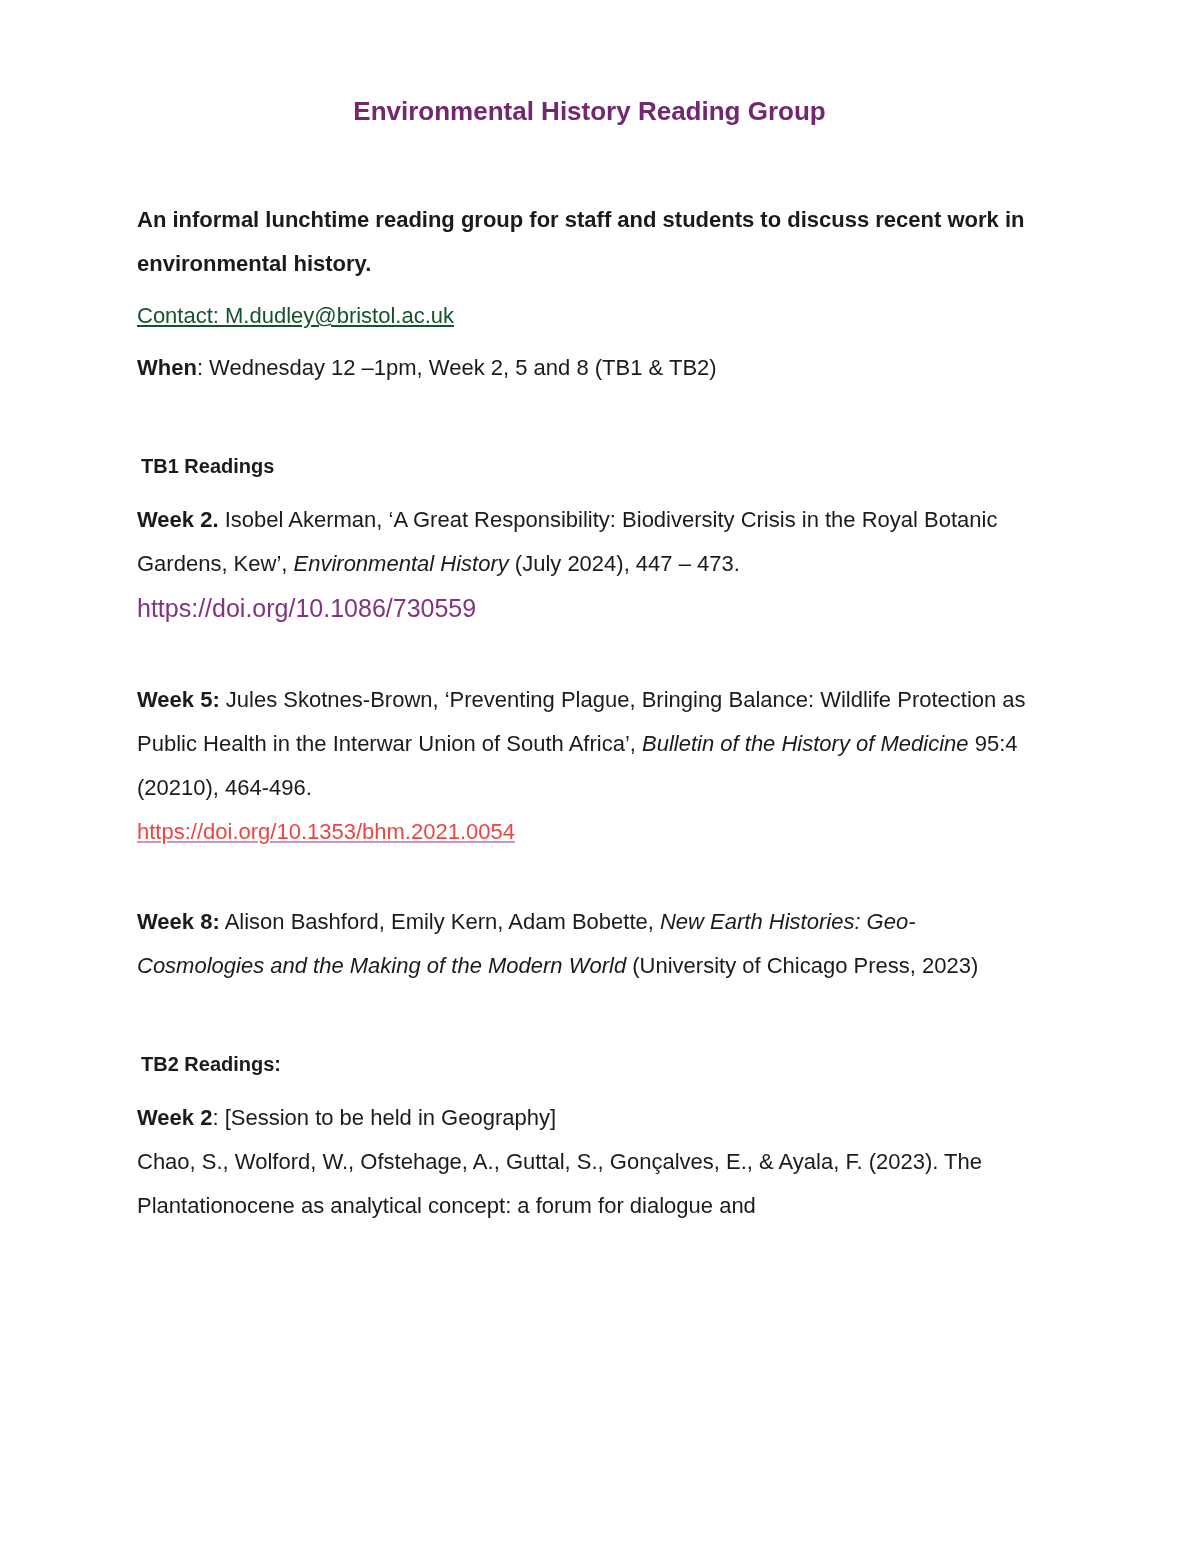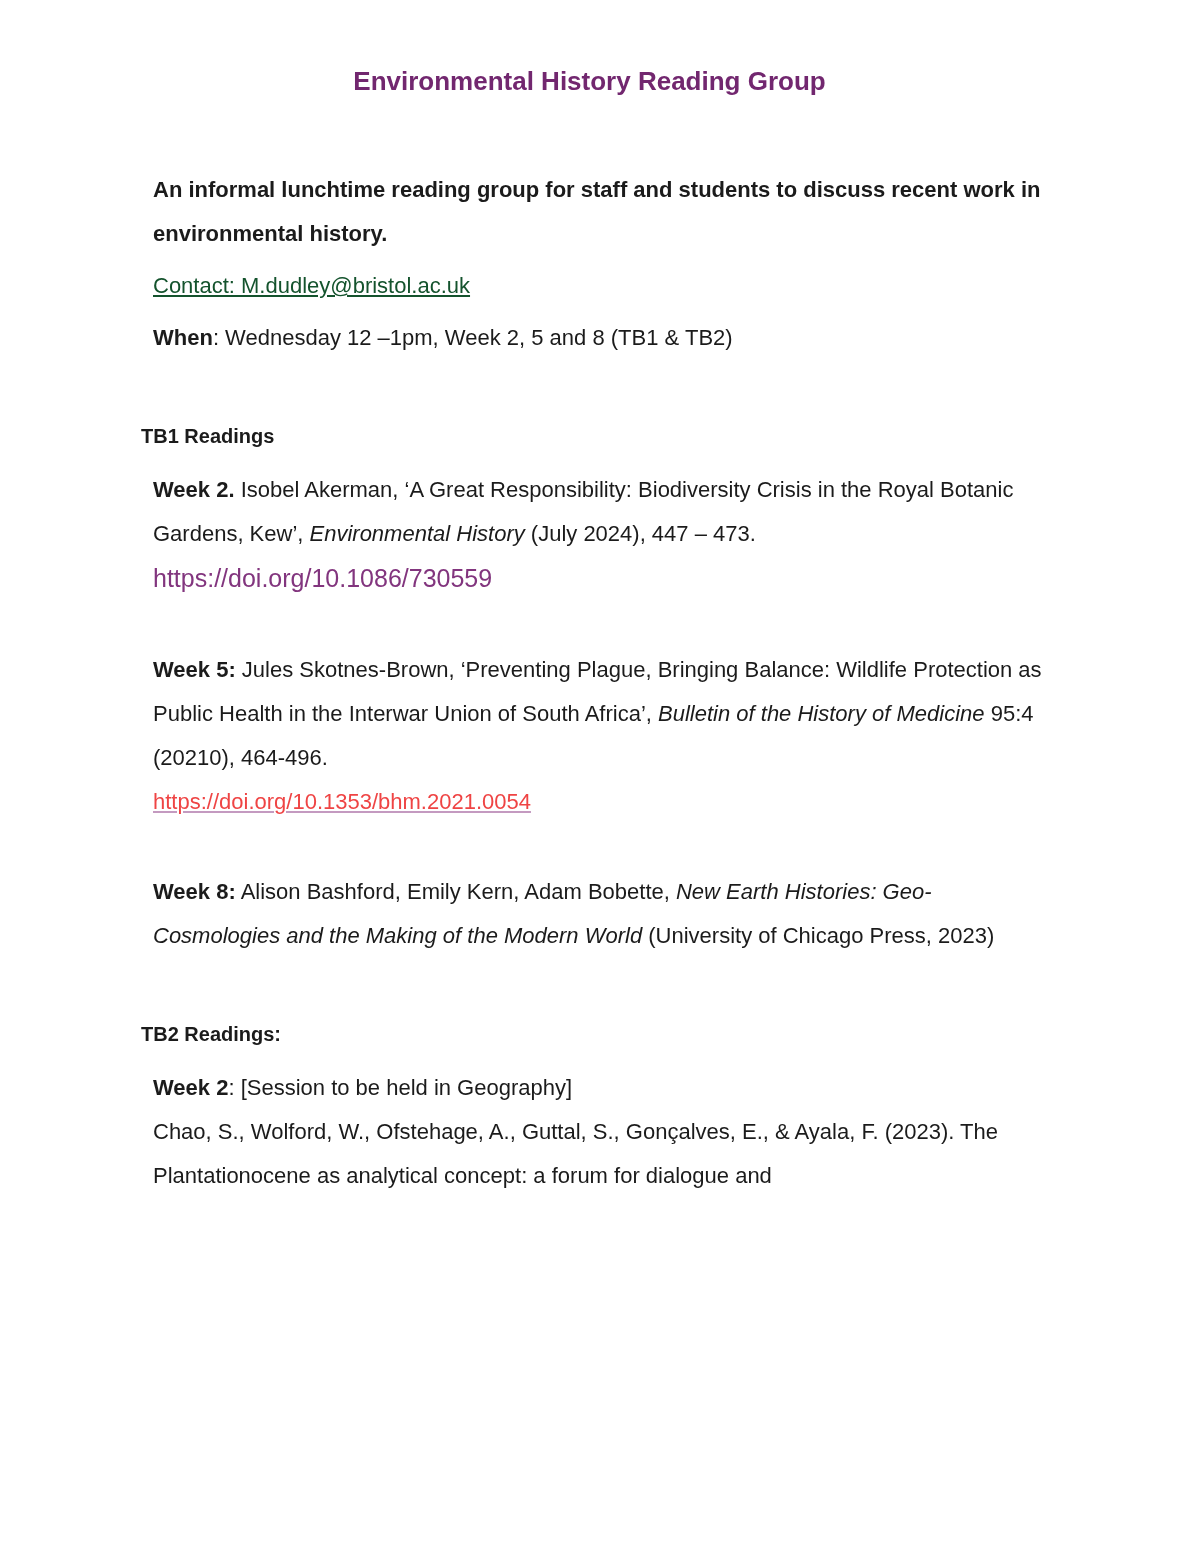--- a/index.html
+++ b/index.html
@@ -2,37 +2,37 @@
 <html><head>
 <meta charset="utf-8">
 <style>
   html, body { margin: 0; padding: 0; background: #ffffff; }
   .page {
     position: relative;
     width: 1179px;
     height: 1547px;
     background: #ffffff;
     box-sizing: border-box;
-    padding: 64px 137px 0 137px;
+    padding: 94px 137px 0 137px;
     font-family: "Liberation Sans", sans-serif;
     color: #1b1b1b;
     overflow: hidden;
   }
   .title {
     text-align: center;
     font-size: 26px;
     line-height: 34px;
     font-weight: bold;
     color: #72276F;
     margin: 0;
   }
   .para {
     font-size: 22px;
     line-height: 44px;
-    margin: 8px 0 0 16px;
+    margin: 8px 0 0 0;
   }
   .intro {
     margin-top: 70px;
     font-weight: bold;
   }
   .contact {
     color: #14532d;
     text-decoration: underline;
   }
   .section-heading {

